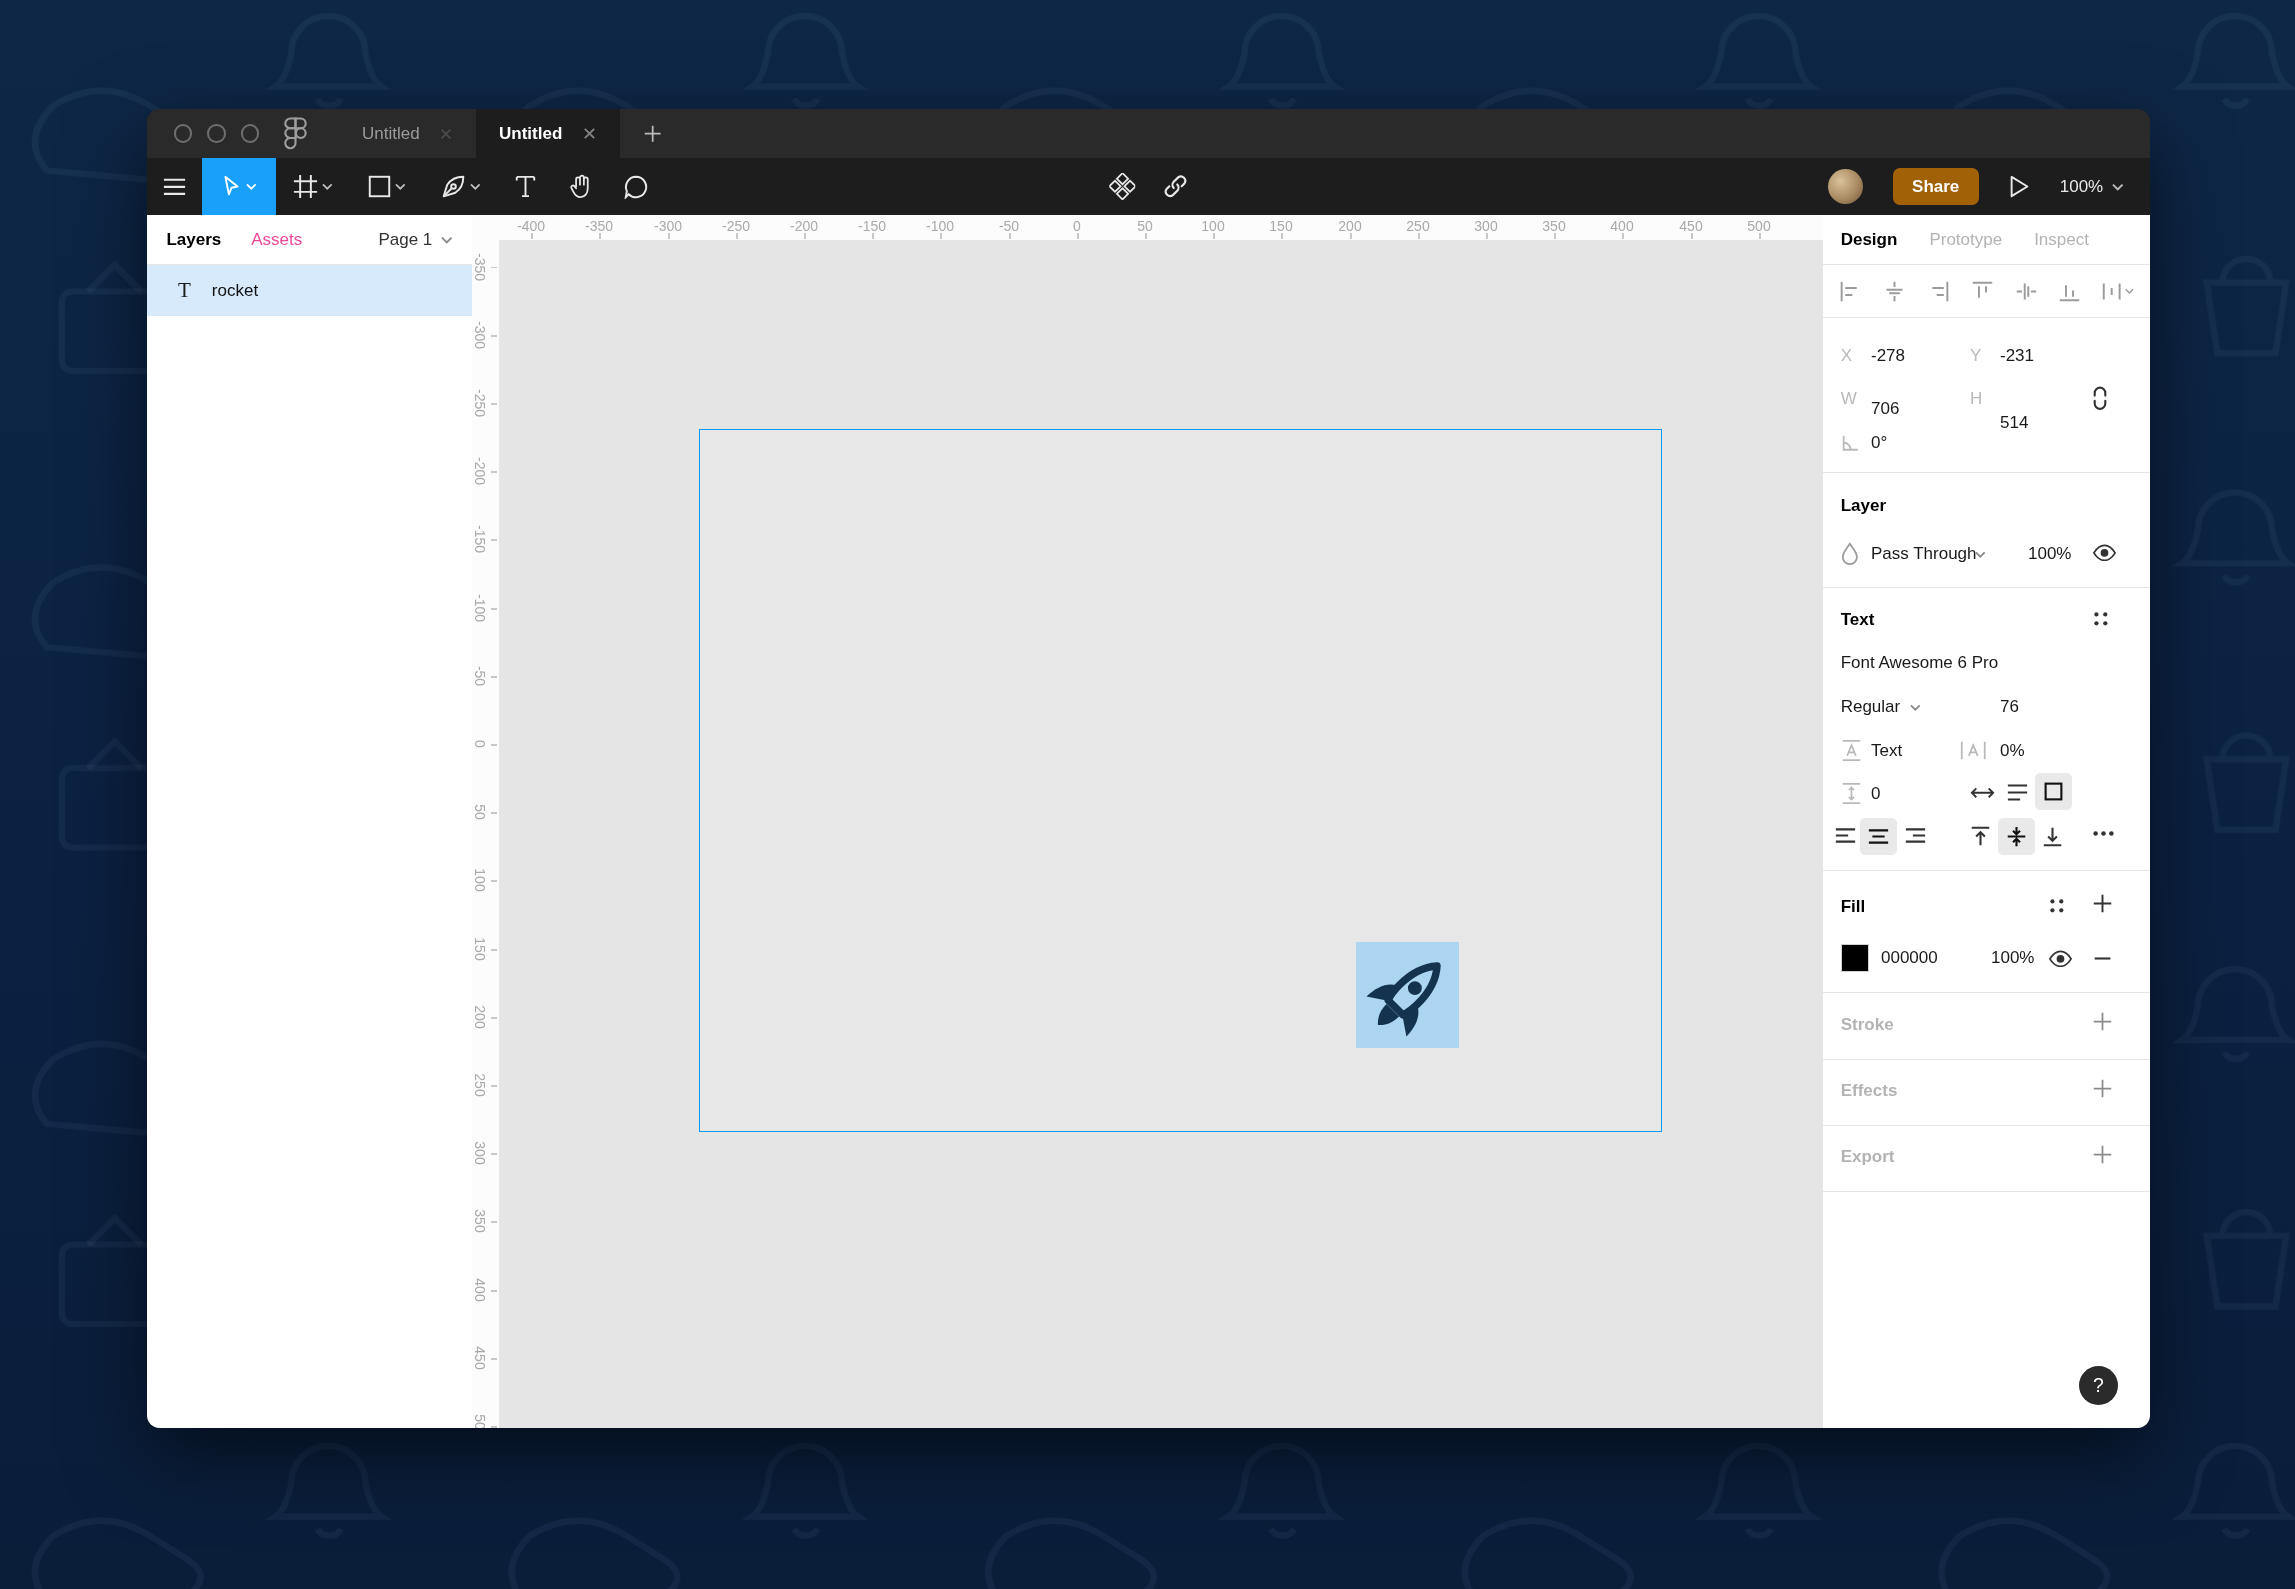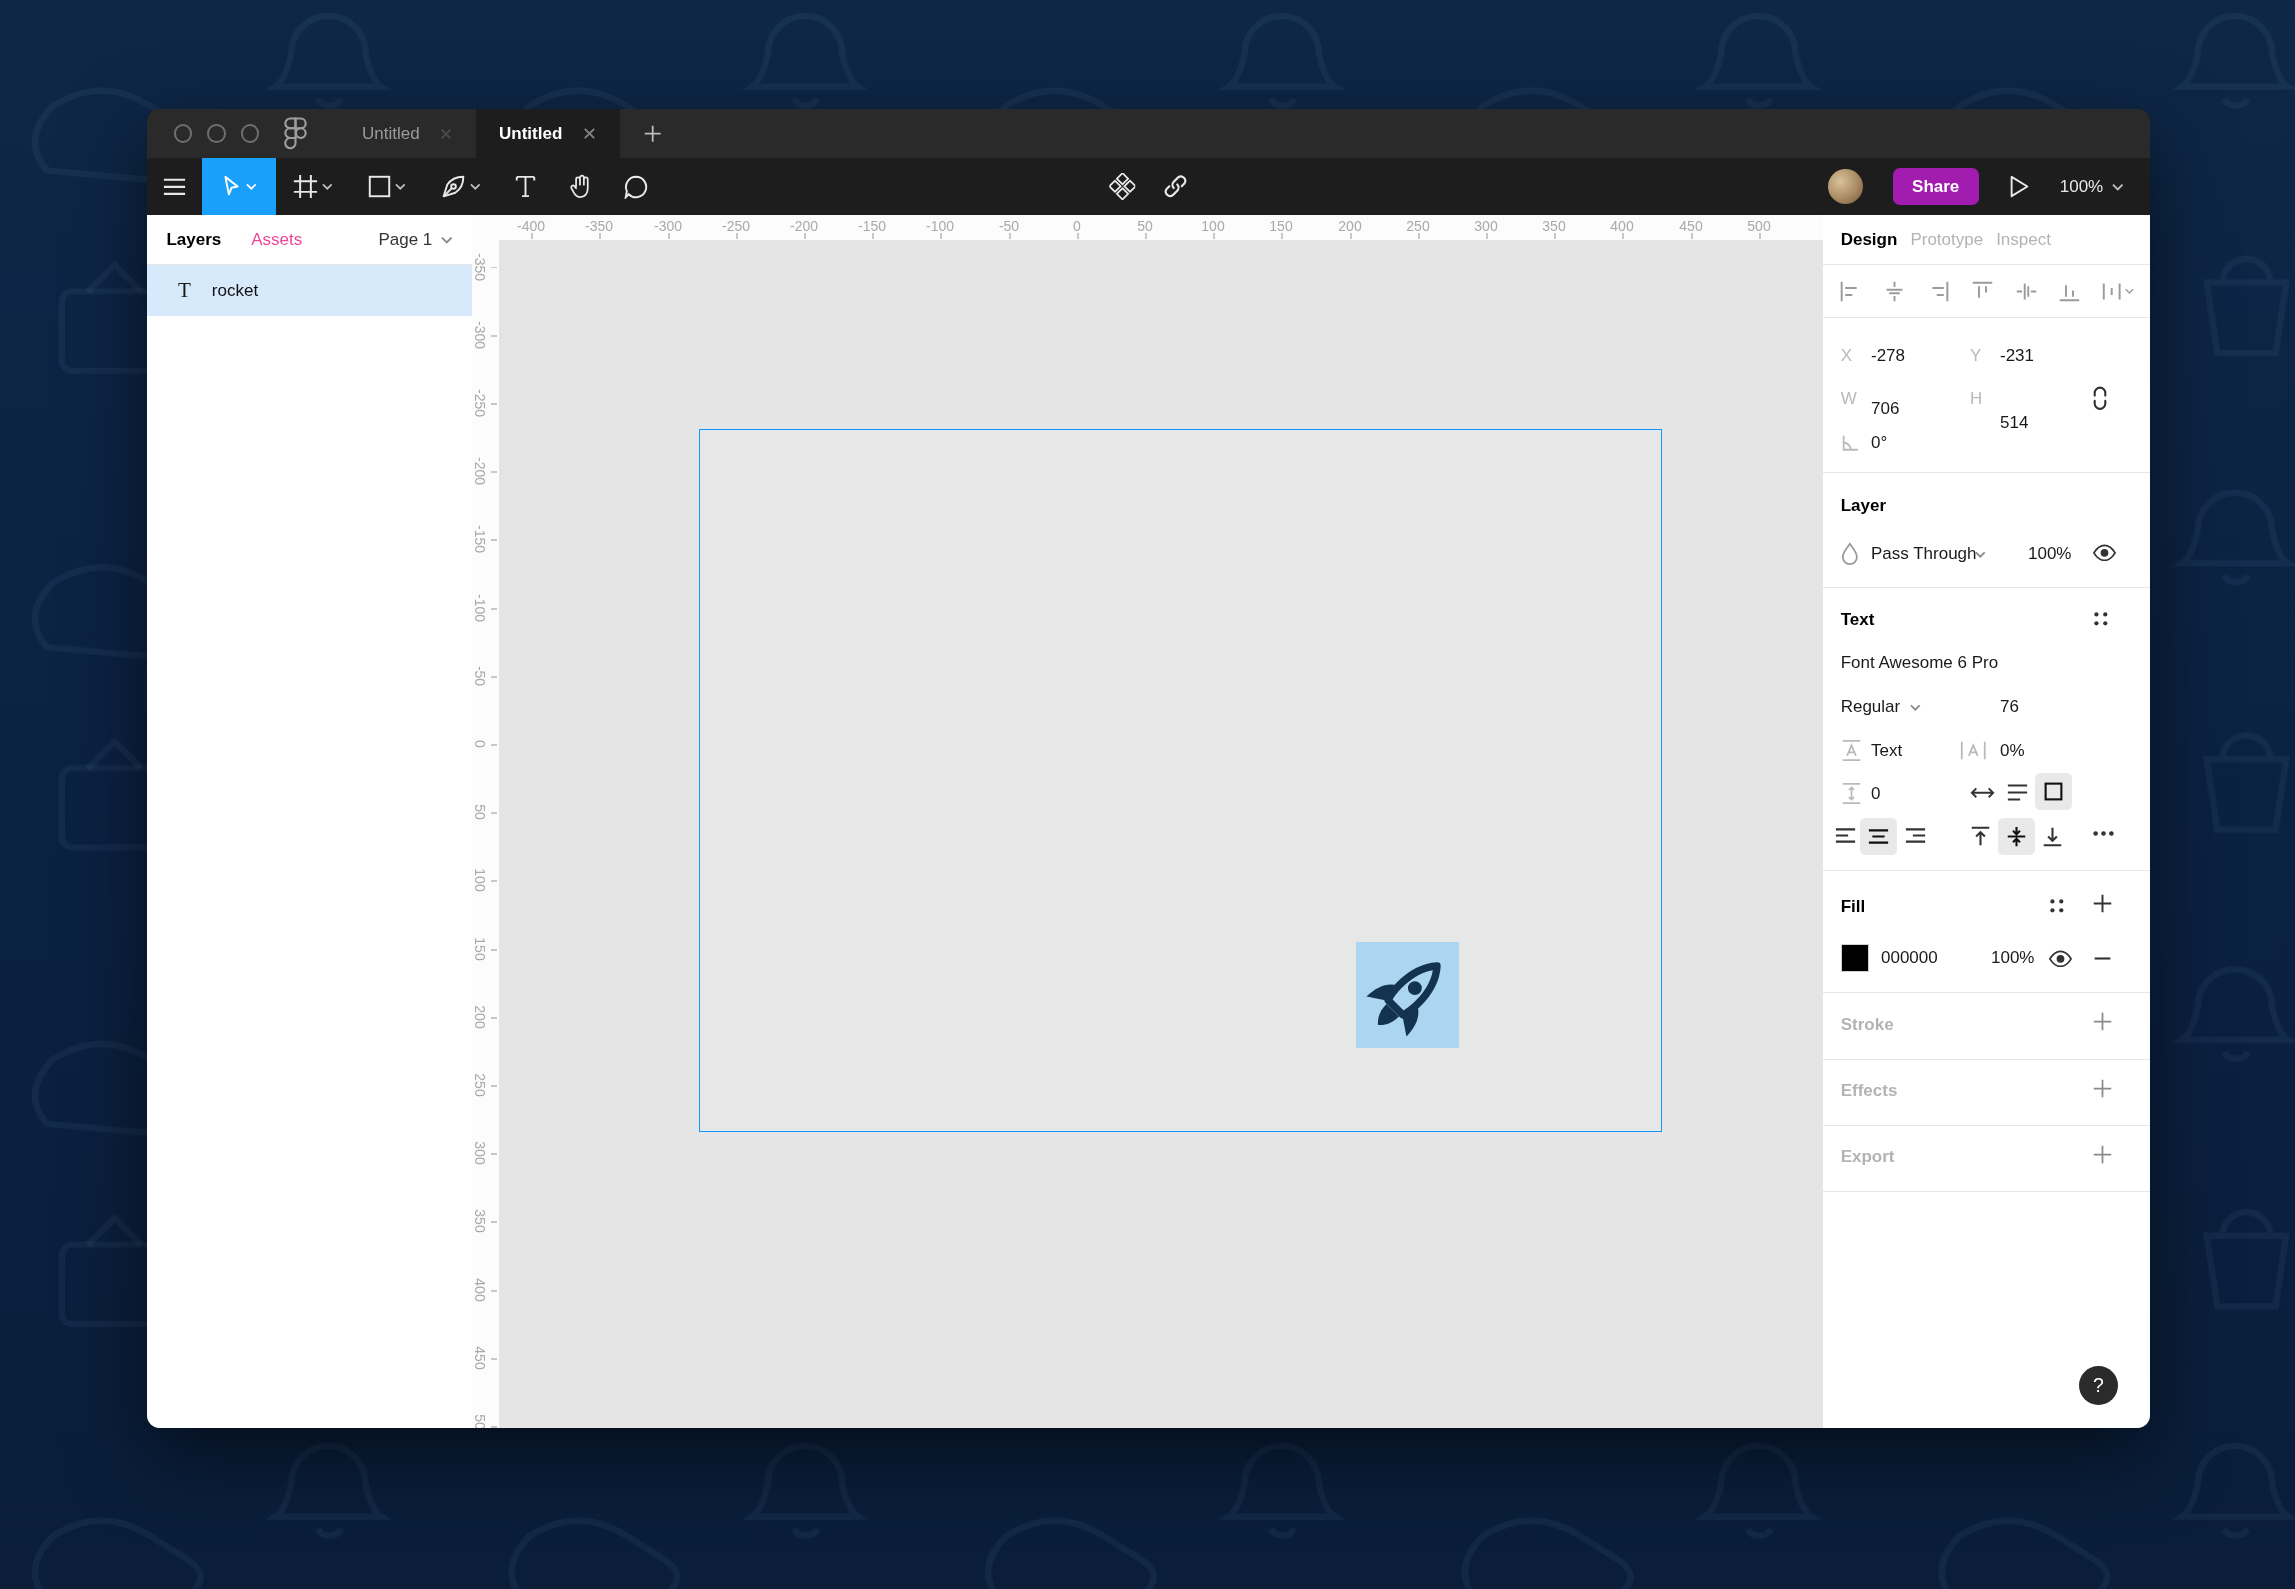--- a/index.html
+++ b/index.html
@@ -30,21 +30,21 @@
   .toolbar { height:57px; background:#1d1d1d; display:flex; align-items:stretch; flex:none; position:relative; }
   .tool { width:55px; display:flex; align-items:center; justify-content:center; color:#e8e8e8; position:relative; }
   .tool .chev { margin-left:4.4px; }
   .tool.wide { width:74px; }
   .tool.selected { background:#18a0fb; color:#fff; }
   .tb-center { position:absolute; left:50%; top:0; height:57px; transform:translateX(-50%);
                display:flex; align-items:center; gap:26.5px; color:#e8e8e8; }
   .tb-right { margin-left:auto; display:flex; align-items:center; gap:30px; padding-right:26.5px; }
   .avatar { width:35px; height:35px; border-radius:50%;
             background:radial-gradient(circle at 35% 35%, #d9c29a, #a98a62 55%, #6e5336 100%); }
-  .share-btn { background:#a21caf; color:#fff; font-size:17px; font-weight:bold;
+  .share-btn { background:#a16207; color:#fff; font-size:17px; font-weight:bold;
                border:none; border-radius:7px; padding:8.8px 19.4px; }
   .zoom-ctl { display:flex; align-items:center; gap:8.8px; color:#e8e8e8; font-size:17px; }
 
   
   .wbody { flex:1; display:flex; min-height:0; }
 
   
   .left-panel { width:325px; background:#fff; flex:none; display:flex; flex-direction:column; font-size:17px; }
   .lp-head { height:50px; border-bottom:0.9px solid #e6e6e6; display:flex; align-items:center; padding:0 19.4px; flex:none; }
   .lp-tab { margin-right:30px; color:#ec4899; }
@@ -64,21 +64,21 @@
   .rt-v { position:absolute; right:1.8px; height:1.8px; width:6.2px; background:#c8c8c8; }
   .sel-frame { position:absolute; left:227px; top:214px; width:963px; height:703px;
                border:1.8px solid #0d99ff; background:#e7e7e7; }
   .glyph-hl { position:absolute; left:656px; top:512px; width:103px; height:106px; background:#abd5f0;
               display:flex; align-items:center; justify-content:center; }
 
   
   .right-panel { width:327px; background:#fff; flex:none; position:relative; font-size:17px; color:#1a1a1a; }
   .rp-row { position:absolute; left:0; right:0; }
   .hline { position:absolute; left:0; right:0; height:0.9px; background:#e6e6e6; }
-  .rp-tabs { top:0; height:50px; border-bottom:0.9px solid #e6e6e6; display:flex; align-items:center; padding-left:17.7px; gap:13px; }
+  .rp-tabs { top:0; height:50px; border-bottom:0.9px solid #e6e6e6; display:flex; align-items:center; padding-left:17.7px; gap:32px; }
   .rp-tab { color:#b3b3b3; }
   .rp-tab.active { color:#000; font-weight:bold; }
   .align-row { top:50px; height:53px; border-bottom:0.9px solid #e6e6e6; display:flex; align-items:center;
                justify-content:space-between; padding:0 16px; color:#9b9b9b; }
   .geo-label { position:absolute; left:17.7px; color:#b9b9b9; }
   .geo-label.c2 { left:147px; }
   .geo-val { position:absolute; left:48px; color:#1a1a1a; }
   .geo-val.c2 { left:177px; }
   .sec-title { position:absolute; left:17.7px; font-weight:bold; color:#000; }
   .sec-title.dim { color:#b3b3b3; }

